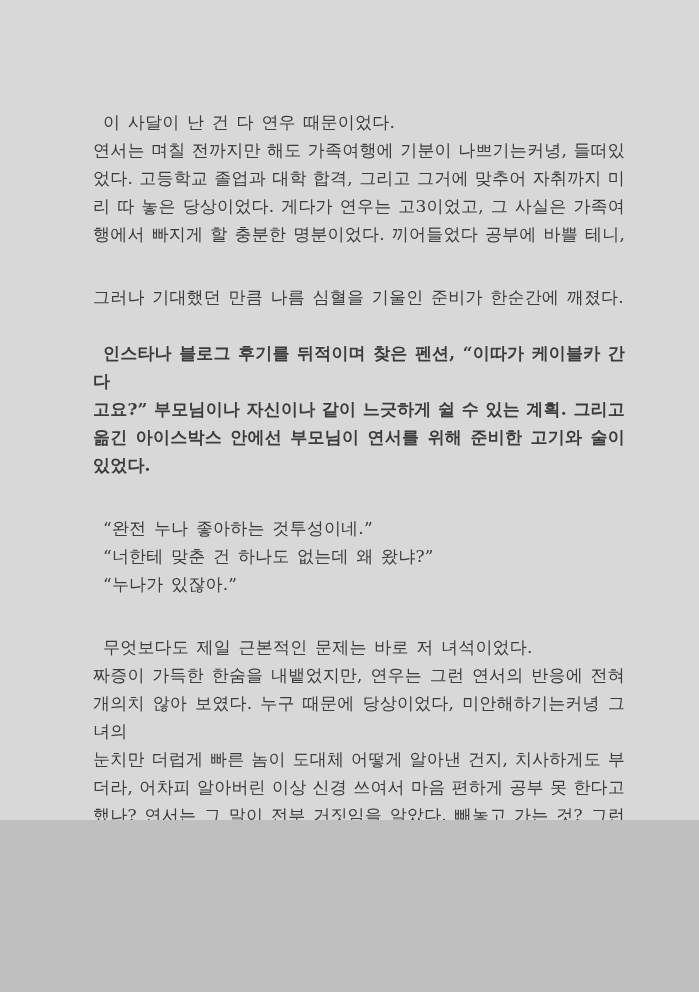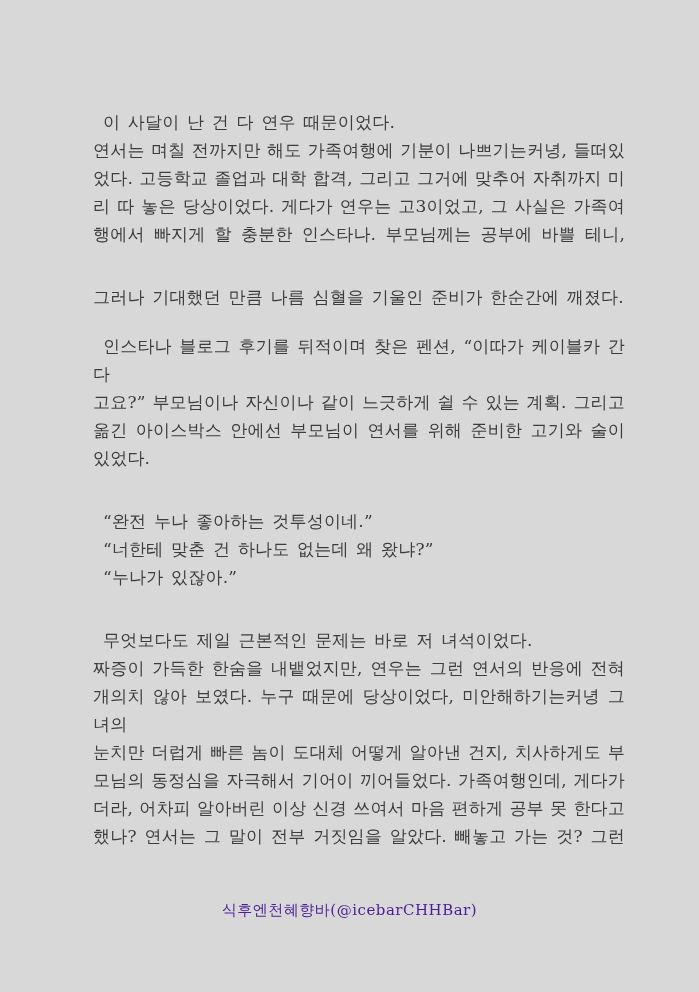--- a/index.html
+++ b/index.html
@@ -1,36 +1,36 @@
 <!DOCTYPE html>
 <html><head>
 <meta charset="utf-8">
 <style>
   html, body { margin: 0; padding: 0; background: #bfbfbf; }
   .page {
     position: relative;
     width: 699px;
-    height: 992px;
+    height: 820px;
     background: #d8d8d8;
     overflow: hidden;
     font-family: "DejaVu Serif", "Liberation Serif", serif;
     color: #3c3c3c;
   }
   .content {
     position: absolute;
     left: 93px;
     right: 74px;
     top: 108px;
     font-size: 17px;
     line-height: 28px;
     letter-spacing: 0.2px;
   }
   .para { margin: 0; }
   .content > .para + .para { margin-top: 35px; }
-  .content > .para:nth-child(3) { margin-top: 21px; }
+  .content > .para:nth-child(3) { margin-top: 28px; font-weight: bold; }
   .line { min-height: 28px; }
   .line.j {
     text-align: justify;
     text-align-last: justify;
   }
   .line.nj {
     white-space: nowrap;
     word-spacing: 2px;
     text-align: left;
   }
@@ -50,40 +50,39 @@
 </head>
 <body>
 
 <div class="page">
   <div class="content">
       <div class="para">
         <div class="line nj ind">이 사달이 난 건 다 연우 때문이었다.</div>
         <div class="line j">연서는 며칠 전까지만 해도 가족여행에 기분이 나쁘기는커녕, 들떠있</div>
         <div class="line j">었다. 고등학교 졸업과 대학 합격, 그리고 그거에 맞추어 자취까지 미</div>
         <div class="line j">리 따 놓은 당상이었다. 게다가 연우는 고3이었고, 그 사실은 가족여</div>
-        <div class="line j">행에서 빠지게 할 충분한 인스타나. 부모님께는 공부에 바쁠 테니,</div>
+        <div class="line j">행에서 빠지게 할 충분한 명분이었다. 끼어들었다 공부에 바쁠 테니,</div>
       </div>
       <div class="para">
         <div class="line nj">그러나 기대했던 만큼 나름 심혈을 기울인 준비가 한순간에 깨졌다.</div>
       </div>
       <div class="para">
         <div class="line j ind">인스타나 블로그 후기를 뒤적이며 찾은 펜션, “이따가 케이블카 간다</div>
         <div class="line j">고요?” 부모님이나 자신이나 같이 느긋하게 쉴 수 있는 계획. 그리고</div>
         <div class="line j">옮긴 아이스박스 안에선 부모님이 연서를 위해 준비한 고기와 술이</div>
         <div class="line nj">있었다.</div>
       </div>
       <div class="para">
         <div class="line nj ind">“완전 누나 좋아하는 것투성이네.”</div>
         <div class="line nj ind">“너한테 맞춘 건 하나도 없는데 왜 왔냐?”</div>
         <div class="line nj ind">“누나가 있잖아.”</div>
       </div>
       <div class="para">
         <div class="line nj ind">무엇보다도 제일 근본적인 문제는 바로 저 녀석이었다.</div>
         <div class="line j">짜증이 가득한 한숨을 내뱉었지만, 연우는 그런 연서의 반응에 전혀</div>
         <div class="line j">개의치 않아 보였다. 누구 때문에 당상이었다, 미안해하기는커녕 그녀의</div>
         <div class="line j">눈치만 더럽게 빠른 놈이 도대체 어떻게 알아낸 건지, 치사하게도 부</div>
-        <div class="line j">모님의 동정심을 자극해서 기어이 끼어들었다. 가족여행인데, 게다가</div>
         <div class="line j">더라, 어차피 알아버린 이상 신경 쓰여서 마음 편하게 공부 못 한다고</div>
         <div class="line j">했나? 연서는 그 말이 전부 거짓임을 알았다. 빼놓고 가는 것? 그런</div>
       </div>
     </div>
   <div class="watermark">식후엔천혜향바(@icebarCHHBar)</div>
 </div>
 
 </body></html>

